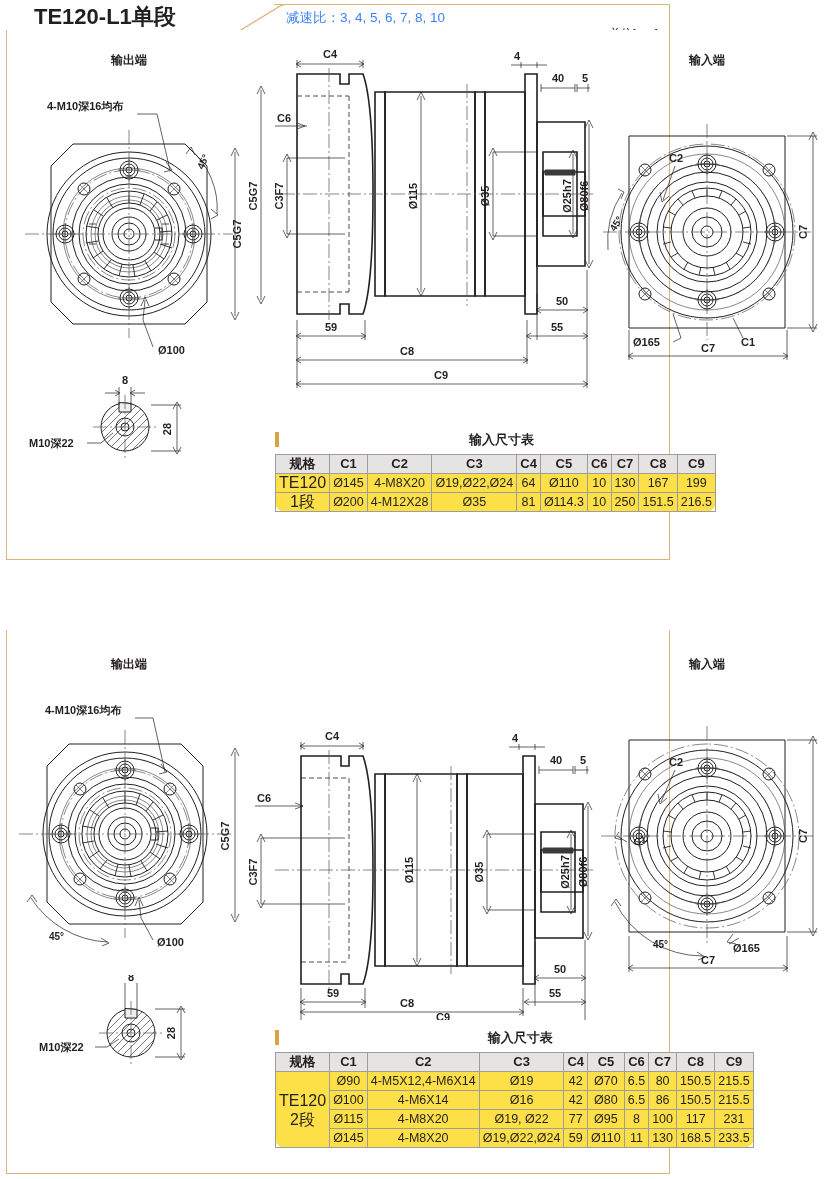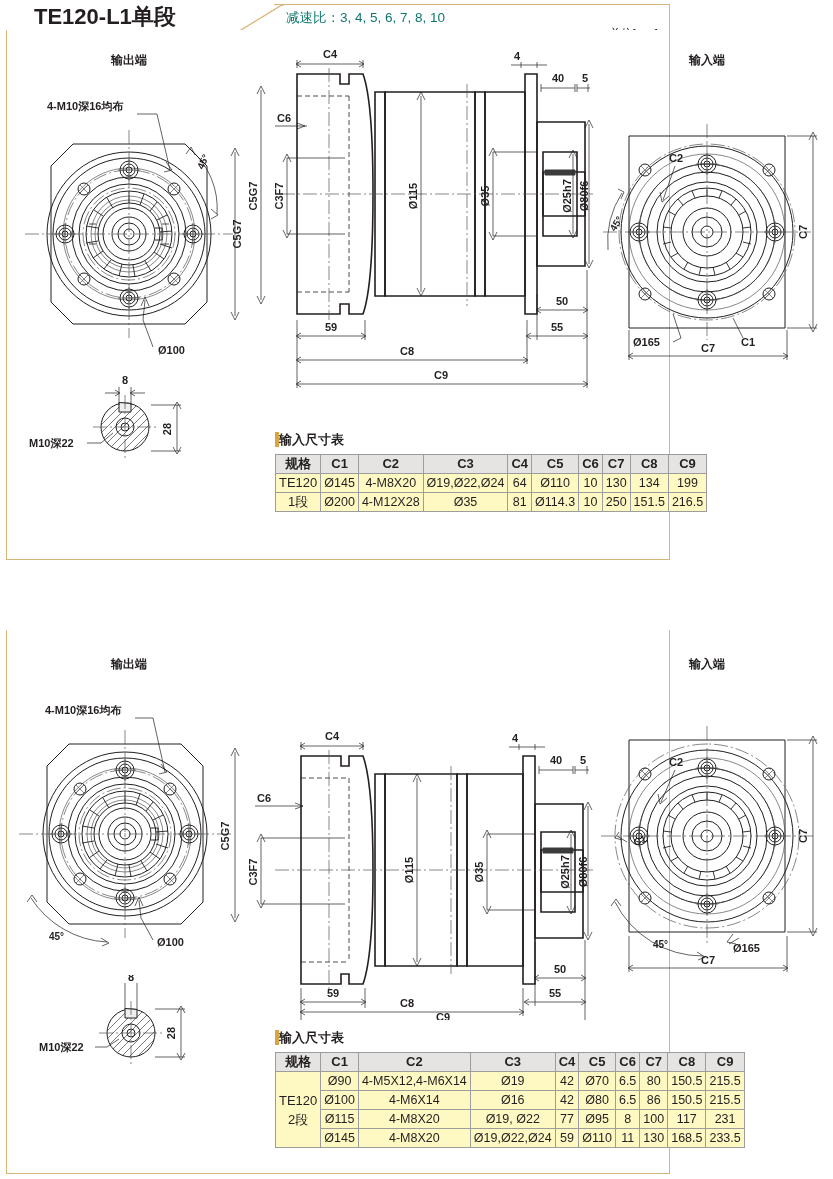--- a/index.html
+++ b/index.html
@@ -40,59 +40,60 @@
     position:absolute;left:218px;top:0px;width:60px;height:30px;
   }
   .ratio-box{
     position:absolute;left:268px;right:0;top:0px;height:28px;
     border-top:1px solid #d8b77a;
     border-right:1px solid #d8b77a;
     box-sizing:border-box;
   }
   .ratio-text{
     position:absolute;left:12px;top:4px;
-    font-size:13.5px;color:#0f766e;white-space:nowrap;
+    font-size:13.5px;color:#3b82f6;white-space:nowrap;
   }
   .unit-text{
     position:absolute;right:12px;top:22px;
     font-size:11.5px;color:#231f20;white-space:nowrap;
   }
 
   
   .dwg{position:absolute;font-weight:bold;}
   .dwg svg{display:block;}
 
   
   .tbl-wrap{position:absolute;}
-  .tbl-title{position:relative;height:20px;margin-bottom:4px;padding-left:4px;}
+  .tbl-title{position:relative;height:20px;margin-bottom:4px;padding-left:12px;text-align:center;}
   .tbl-title .bar{
     position:absolute;left:0;top:2px;width:4px;height:15px;background:#d9a441;
   }
   .tbl-title .txt{font-size:13px;font-weight:bold;color:#231f20;line-height:17px;}
 
   table.dim{
     border-collapse:collapse;
     font-size:12.5px;
-    background:#fef9c3;
+    background:#fde047;
+    border-radius:10px;
   }
   table.dim th,table.dim td{
     border:1px solid #9d9d9d;
     text-align:center;
     white-space:nowrap;
     padding:1px 3px;
     line-height:16px;
     font-weight:normal;
     color:#231f20;
   }
   table.dim th{
     background:#e6e4e2;
     font-weight:bold;
     font-size:13px;
   }
-  table.dim td.spec{font-size:13px;}
+  table.dim td.spec{font-size:16px;}
   table.dim tr{height:19px;}
 
   
   text{font-family:"Liberation Sans","DejaVu Sans",sans-serif;fill:#231f20;}
   .t{font-size:11px;}
   .ts{font-size:10px;}
   .cn{font-size:12px;}
   .ln{stroke:#231f20;fill:none;stroke-width:1;}
   .ln2{stroke:#231f20;fill:none;stroke-width:1.6;}
   .thin{stroke:#555;fill:none;stroke-width:0.7;}
@@ -523,21 +524,21 @@
           <tbody>
             <tr>
               <td class="spec">TE120</td>
               <td>Ø145</td>
               <td>4-M8X20</td>
               <td>Ø19,Ø22,Ø24</td>
               <td>64</td>
               <td>Ø110</td>
               <td>10</td>
               <td>130</td>
-              <td>134</td>
+              <td>167</td>
               <td>199</td>
             </tr>
             <tr>
               <td class="spec">1段</td>
               <td>Ø200</td>
               <td>4-M12X28</td>
               <td>Ø35</td>
               <td>81</td>
               <td>Ø114.3</td>
               <td>10</td>

